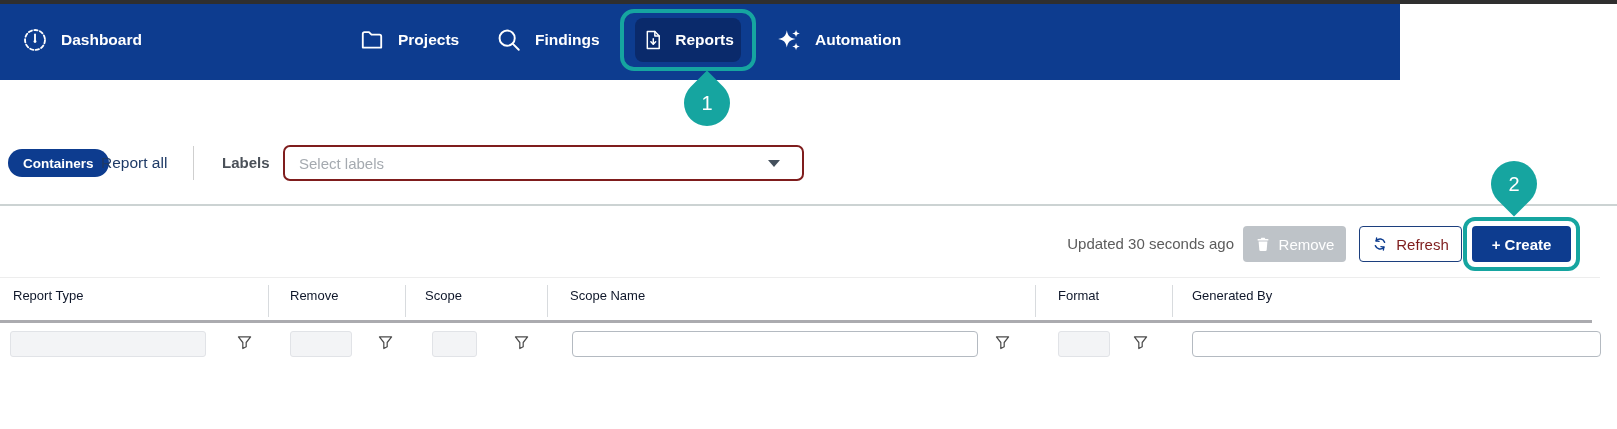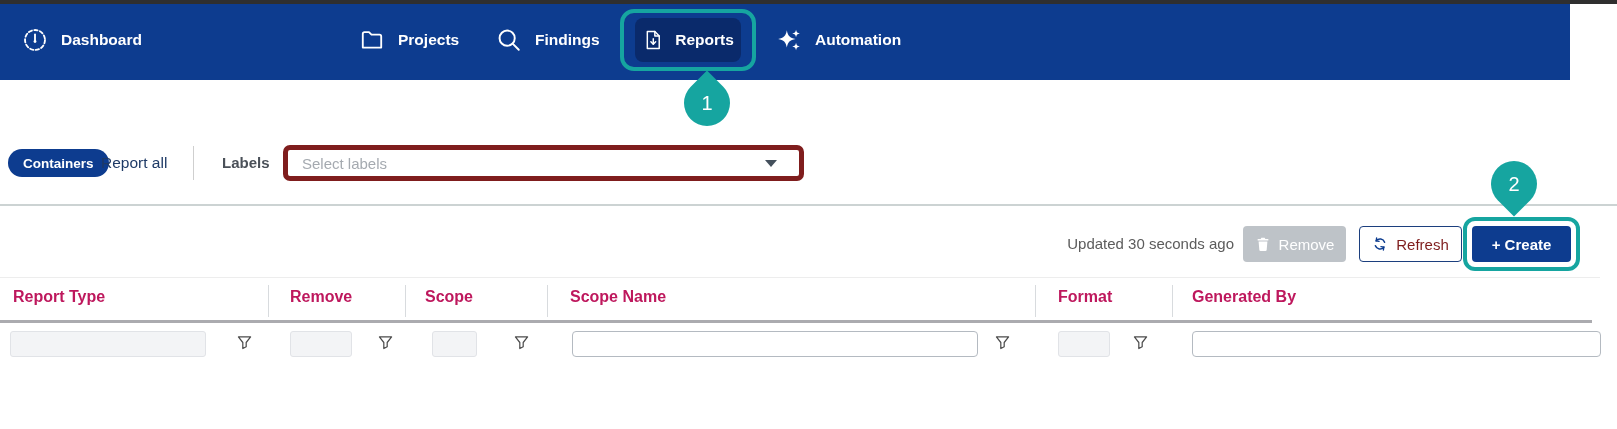--- a/index.html
+++ b/index.html
@@ -3,21 +3,21 @@
 <meta charset="utf-8">
 <style>
   * { box-sizing: border-box; }
   html,body { margin:0; padding:0; }
   body {
     width:1617px; height:429px; position:relative; overflow:hidden;
     background:#ffffff; font-family:"Liberation Sans", sans-serif;
   }
   
   .topstrip { position:absolute; left:0; top:0; width:1617px; height:4px; background:#2f2f2f; z-index:6; }
-  .navbar { position:absolute; left:0; top:0; width:1570px; height:80px; background:#0d3c8f; z-index:2; }
+  .navbar { position:absolute; left:0; top:0; width:1400px; height:80px; background:#0d3c8f; z-index:2; }
   .nav-item { position:absolute; top:0; height:80px; display:flex; align-items:center; gap:13px;
               color:#fff; font-size:15.5px; font-weight:600; cursor:pointer; white-space:nowrap; }
   .nicon { width:26px; height:26px; display:inline-flex; }
   .nicon svg { width:100%; height:100%; }
   .reports-ring { position:absolute; left:620px; top:9px; width:136px; height:62px;
                   border:4px solid #16a5a0; border-radius:14px;
                   display:flex; align-items:center; justify-content:center; }
   .nav-item.active { position:static; height:44px; background:#0a2a6b; border-radius:8px; padding:0 7px; gap:11px; }
   .nav-item.active .nicon { width:22px; height:22px; }
   
@@ -27,40 +27,40 @@
   .pin-num { width:100%; height:100%; display:flex; align-items:center; justify-content:center;
              transform:rotate(-45deg); color:#fff; font-size:20px; font-weight:400; }
   
   .pill { position:absolute; left:8px; top:149px; height:28px; padding:0 15px; border-radius:14px;
           background:#0d3c8f; color:#fff; font-size:13.5px; font-weight:600;
           display:flex; align-items:center; cursor:pointer; }
   .select-all { position:absolute; left:101px; top:154px; font-size:15.5px; font-weight:500; color:#1e3a66; cursor:pointer; }
   .vdiv { position:absolute; left:193px; top:146px; width:1px; height:34px; background:#cfcfcf; }
   .labels-label { position:absolute; left:222px; top:154px; font-size:15px; font-weight:700; color:#4a5058; }
   .labels-select { position:absolute; left:283px; top:145px; width:521px; height:36px;
-                   border:5px solid #7f1d1d; border-radius:7px; background:#fff; display:flex; align-items:center; }
+                   border:2px solid #7f1d1d; border-radius:7px; background:#fff; display:flex; align-items:center; }
   .labels-select input { border:none; outline:none; flex:1; height:100%; padding:0 14px; font-size:15px;
                          font-family:"Liberation Sans",sans-serif; background:transparent; color:#333; }
   .labels-select input::placeholder { color:#a5aab0; }
   .caret { width:0; height:0; border-left:6px solid transparent; border-right:6px solid transparent;
            border-top:7px solid #44505c; margin-right:22px; }
   .section-divider { position:absolute; left:0; top:204px; width:1617px; height:2px; background:#ccd3d3; }
   
   .updated { position:absolute; right:383px; top:235px; font-size:15px; color:#5c5c5c; white-space:nowrap; }
   .btn { position:absolute; top:226px; height:36px; border-radius:4px; display:flex; align-items:center;
          justify-content:center; gap:8px; font-size:15px; font-family:"Liberation Sans",sans-serif; cursor:pointer; border:none; }
   .btn svg { width:16px; height:16px; }
   .btn-remove { left:1243px; width:103px; background:#bec3c8; color:#fff; cursor:default; }
   .btn-refresh { left:1359px; width:103px; background:#fff; color:#7f1d1d; border:1px solid #1c3f7e; font-weight:500; }
   .create-ring { position:absolute; left:1463px; top:217px; width:117px; height:54px;
                  border:4px solid #16a5a0; border-radius:12px; display:flex; align-items:center; justify-content:center; z-index:5; }
   .btn-create { position:static; width:99px; background:#0d3c8f; color:#fff; font-weight:600; }
   
   .th-topline { position:absolute; left:0; top:277px; width:1600px; height:1px; background:#ededed; }
-  .th-label { position:absolute; top:288px; font-size:16px; font-weight:700; color:#be185d; white-space:nowrap; }
+  .th-label { position:absolute; top:288px; font-size:13px; font-weight:400; color:#0f172a; white-space:nowrap; }
   .th-vdiv { position:absolute; top:285px; width:1px; height:32px; background:#d8dbde; }
   .th-bottomline { position:absolute; left:0; top:320px; width:1592px; height:3px; background:#ababaf; }
   .f-input { position:absolute; top:331px; height:26px; border-radius:3px; outline:none;
              font-family:"Liberation Sans",sans-serif; font-size:13px; padding:0 8px; }
   .f-gray { background:#f3f4f6; border:1px solid #e1e3e7; }
   .f-white { background:#fff; border:1px solid #b4bac1; border-radius:4px; }
   .funnel { position:absolute; top:334px; width:15px; height:17px; cursor:pointer; }
   .funnel svg { width:100%; height:100%; }
 </style>
 </head>

